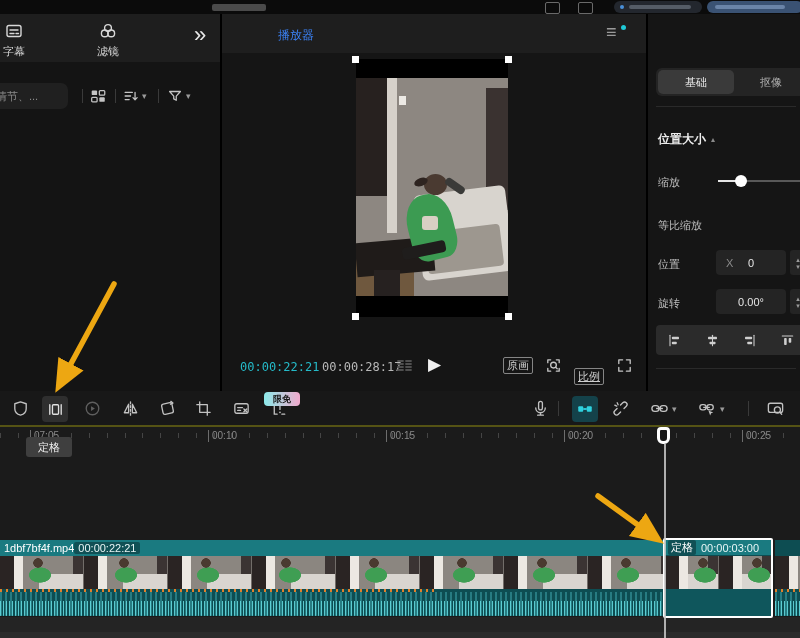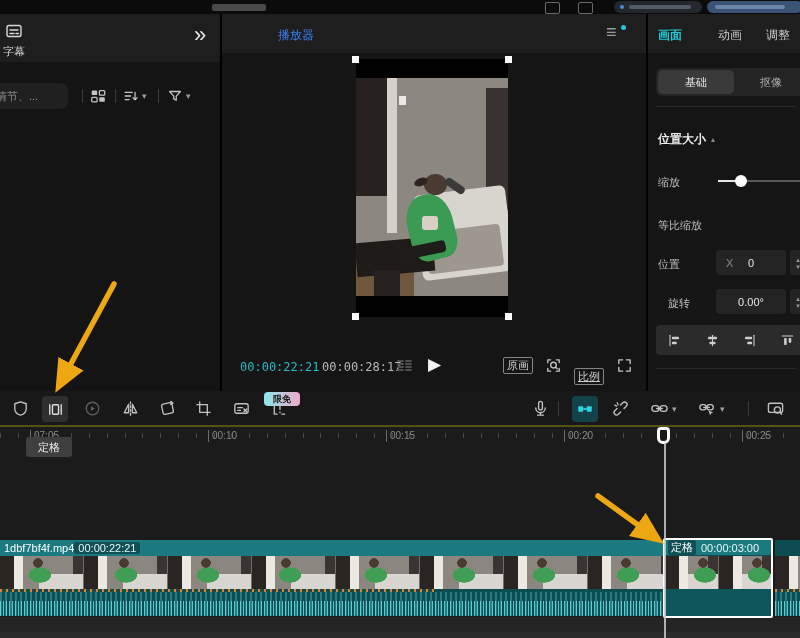--- a/index.html
+++ b/index.html
@@ -74,20 +74,30 @@
     <div class="abs" style="left:0;top:0;width:220px;height:48px;background:#1e1e1e;">
       <div class="tool-item" style="left:-14px;">
         <span>
           <svg class="icn" width="20" height="20" viewBox="0 0 20 20">
               <rect x="3" y="4.5" width="14" height="11" rx="2"></rect>
               <path d="M6 12.5h4 M12 12.5h2.5 M6 9h8"></path>
             </svg>
         </span>
         <span class="lbl">字幕</span>
       </div>
+      <div class="tool-item" style="left:80px;">
+        <span>
+          <svg class="icn" width="20" height="20" viewBox="0 0 20 20">
+              <circle cx="10" cy="7" r="3.4"></circle>
+              <circle cx="6.8" cy="12.4" r="3.4"></circle>
+              <circle cx="13.2" cy="12.4" r="3.4"></circle>
+            </svg>
+        </span>
+        <span class="lbl">滤镜</span>
+      </div>
       <div class="abs" style="left:194px;top:10px;font-size:22px;color:#e8e8e8;line-height:22px;">»</div>
     </div>
 
     <div class="abs" style="left:0;top:54px;width:220px;height:42px;background:#141414;">
       <div class="abs" style="left:-12px;top:15px;width:80px;height:26px;background:#202020;border-radius:7px;overflow:hidden;display:flex;align-items:center;">
         <span style="color:#8a8a8a;white-space:nowrap;margin-left:8px;">情节、...</span>
       </div>
       <div class="sep-v" style="left:82px;top:21px;height:14px;"></div>
       <div class="abs" style="left:89px;top:19px;color:#c5c5c5;">
         <svg class="icn" width="18" height="18" viewBox="0 0 20 20">
@@ -174,25 +184,20 @@
       <span class="abs boxbtn" style="left:352px;top:23px;text-decoration:underline;">比例</span>
       <span class="abs" style="left:393px;top:11px;color:#c5c5c5;">
         <svg class="icn" width="19" height="19" viewBox="0 0 20 20">
             <path d="M4 8V4h4 M12 4h4v4 M16 12v4h-4 M8 16H4v-4"></path>
           </svg>
       </span>
     </div>
   </div>
 
   <div class="panel" style="left:648px;top:14px;width:152px;height:377px;">
-    <div class="panel-header">
-      <span class="abs" style="left:10px;top:13px;font-size:12px;color:#1fc9d6;font-weight:bold;">画面</span>
-      <span class="abs" style="left:70px;top:13px;font-size:12px;color:#c9c9c9;">动画</span>
-      <span class="abs" style="left:118px;top:13px;font-size:12px;color:#c9c9c9;">调整</span>
-    </div>
 
     <div class="abs" style="left:8px;top:54px;width:152px;height:28px;background:#242424;border-radius:6px;">
       <div class="abs" style="left:2px;top:2px;width:76px;height:24px;background:#3a3a3a;border-radius:5px;display:flex;align-items:center;justify-content:center;">
         <span style="color:#ececec;">基础</span>
       </div>
       <div class="abs" style="left:80px;top:2px;width:70px;height:24px;display:flex;align-items:center;justify-content:center;">
         <span style="color:#b0b0b0;">抠像</span>
       </div>
     </div>
 
@@ -214,21 +219,21 @@
     <span class="insp-label" style="top:243px;">位置</span>
     <div class="field" style="left:68px;top:236px;width:70px;">
       <span style="position:absolute;left:10px;color:#8a8a8a;">X</span>
       <span>0</span>
     </div>
     <div class="stepper" style="left:142px;top:236px;">
       <span>▴</span>
       <span>▾</span>
     </div>
 
-    <span class="insp-label" style="top:282px;margin-left:10px;">旋转</span>
+    <span class="insp-label" style="top:282px;">旋转</span>
     <div class="field" style="left:68px;top:275px;width:70px;">
       <span>0.00°</span>
     </div>
     <div class="stepper" style="left:142px;top:275px;">
       <span>▴</span>
       <span>▾</span>
     </div>
 
     <div class="abs row" style="left:8px;top:311px;width:150px;height:30px;background:#2b2b2b;border-radius:4px;justify-content:space-around;color:#cfcfcf;">
       <span>

